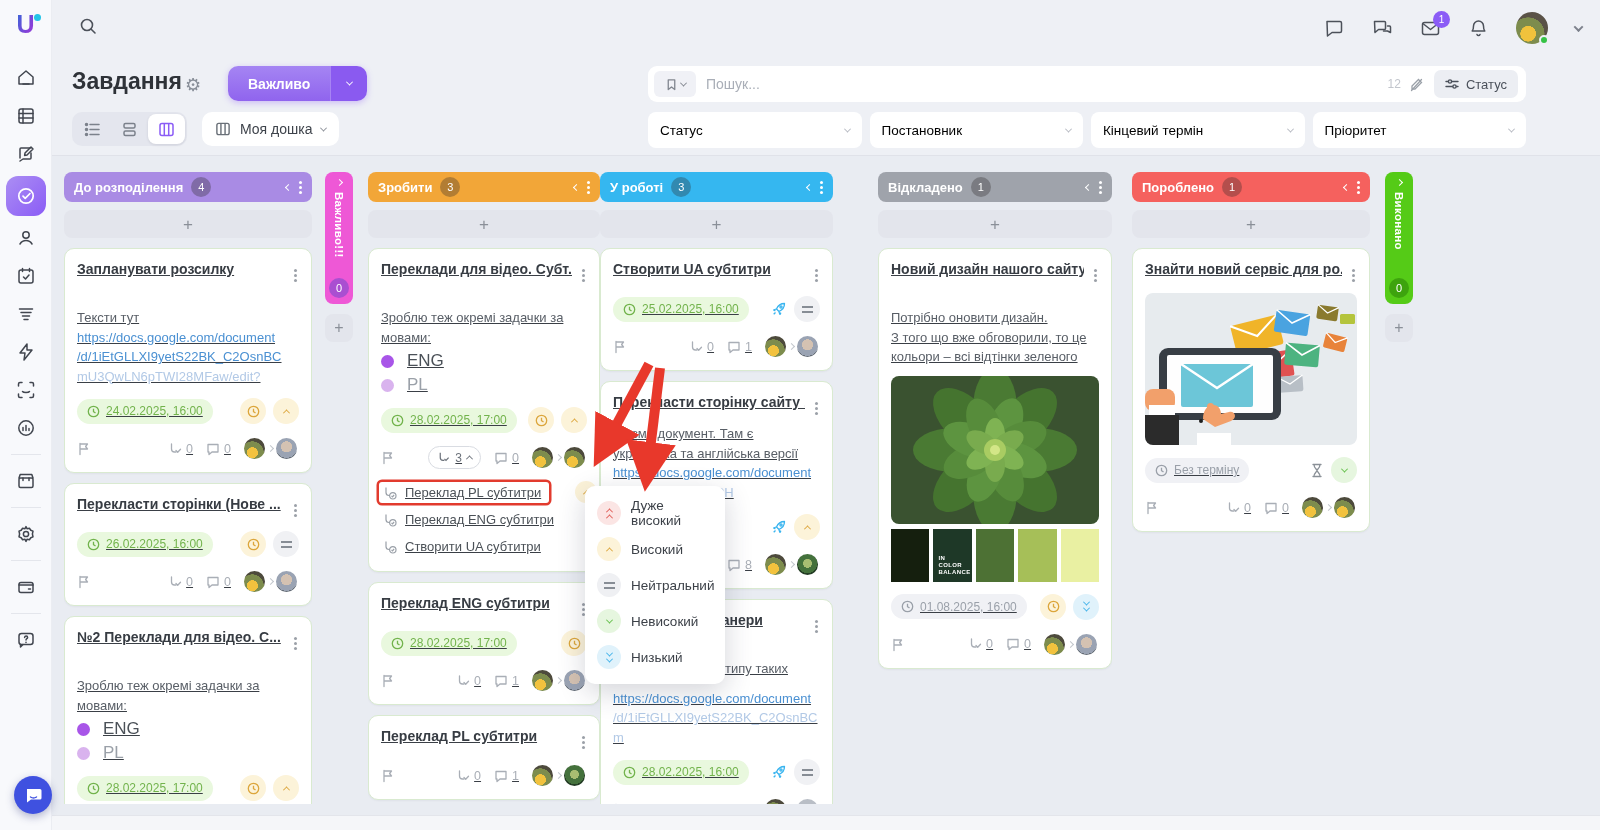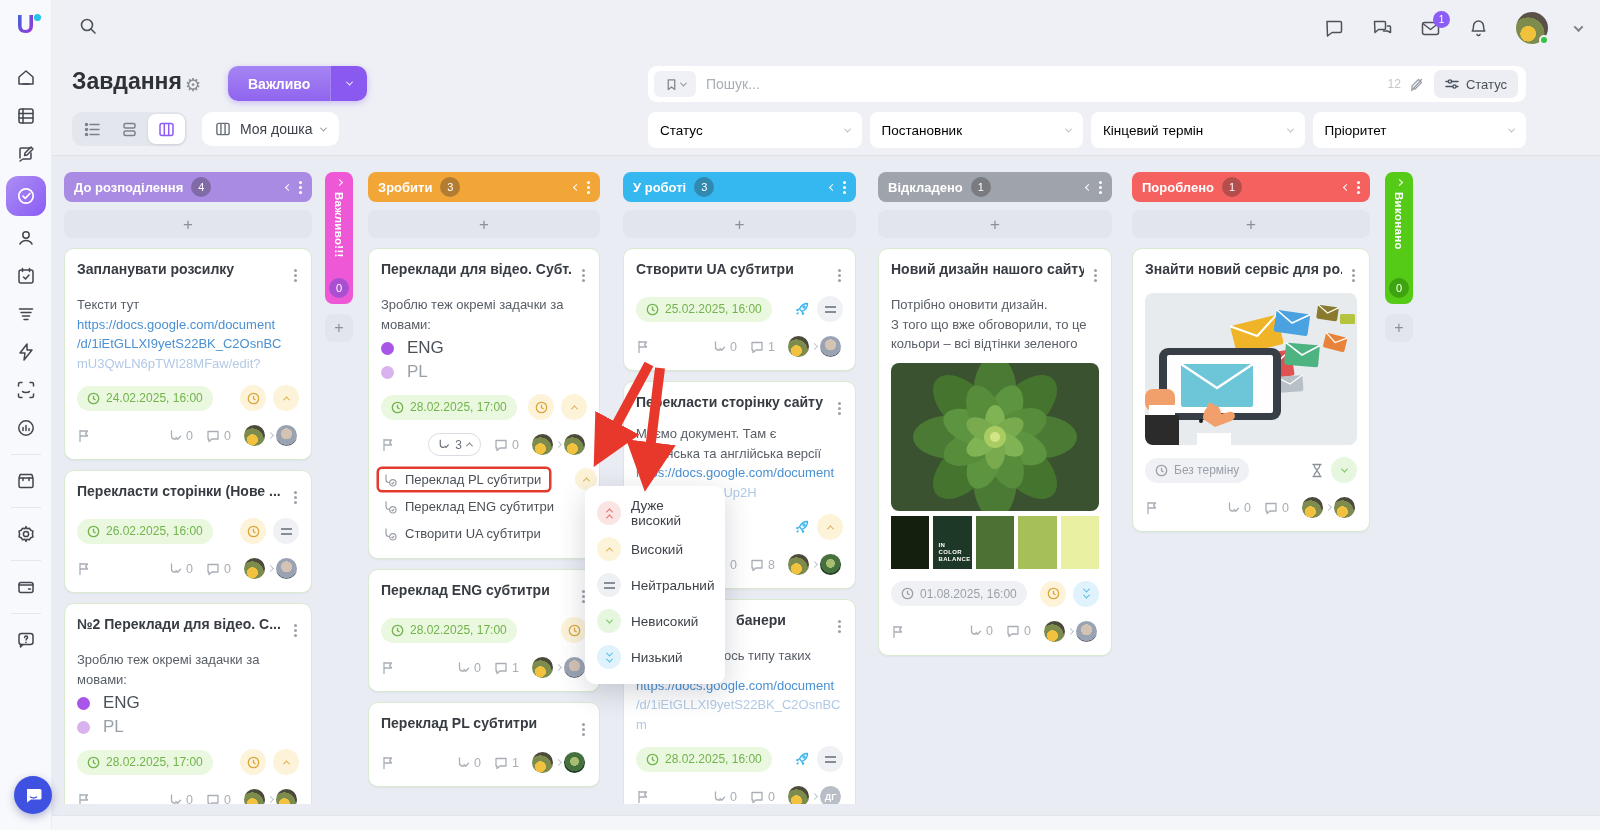--- a/index.html
+++ b/index.html
@@ -117,26 +117,26 @@
     gap:8px; padding:0 10px; color:#fff; font-weight:bold; font-size:13px; }
   .col-badge { min-width:20px; height:20px; border-radius:10px; padding:0 5px;
     background:rgba(45,40,40,.32); display:flex; align-items:center;
     justify-content:center; font-size:11px; font-weight:normal; }
   .col-head .sp { flex:1; }
   .add-bar { height:28px; background:#e3e5ec; border-radius:8px; margin-top:8px;
     display:flex; align-items:center; justify-content:center; color:#8a8f98;
     font-size:17px; line-height:1; }
 
   .card { background:#fff; border:1px solid #d9ead0; border-radius:10px;
-    margin-top:10px; padding:11px 12px; box-shadow:0 1px 2px rgba(30,30,60,.05); }
+    margin-top:10px; padding:11px 12px; box-shadow:0 1px 2px rgba(30,30,60,.05);text-decoration:underline; }
   .ct-row { display:flex; align-items:flex-start; gap:8px; }
   .ct { flex:1; font-size:14px; font-weight:bold; color:#373c43; line-height:1.3;
     white-space:nowrap; overflow:hidden; }
   .dots-btn { color:#9ba0a8; padding:3px 2px; }
-  .desc { font-size:13px; color:#585e66; line-height:1.5; margin-top:11px; }
+  .desc { font-size:13px; color:#585e66; line-height:1.5; margin-top:24px; }
   .lnk { font-size:13px; color:#4a90d2; line-height:1.5; word-break:break-all; }
   .lnk-fade { color:#b2c9e6; }
   .tag-row { display:flex; align-items:center; gap:13px; margin-top:4px;
     font-size:17px; color:#4b5158; }
   .tag-dot { width:13px; height:13px; border-radius:50%; }
   .dot-eng { background:#a855e8; }
   .dot-pl { background:#d9b3ee; }
   .tag-pl { color:#9aa0a8; }
 
   .date-row { display:flex; align-items:center; margin-top:12px; }
@@ -813,21 +813,21 @@
         </span>
       <span class="avatars">
           <span class="av av-a1"></span>
           <span class="av-sep chev ch-right sm"></span>
           <span class="av av-a3"></span>
         </span>
     </div>
   </div>
 </div>
 
-<div class="col" style="left:623px;width:233px">
+<div class="col" style="left:600px;width:233px">
   <div class="col-head" style="background:#35b7f0">
     <span>У роботі</span>
       <span class="col-badge">3</span>
     <span class="sp"></span>
       <span class="chev ch-left sm"></span>
       <span class="vdots"></span>
   </div>
   <div class="add-bar">+</div>
 
   <div class="card">

